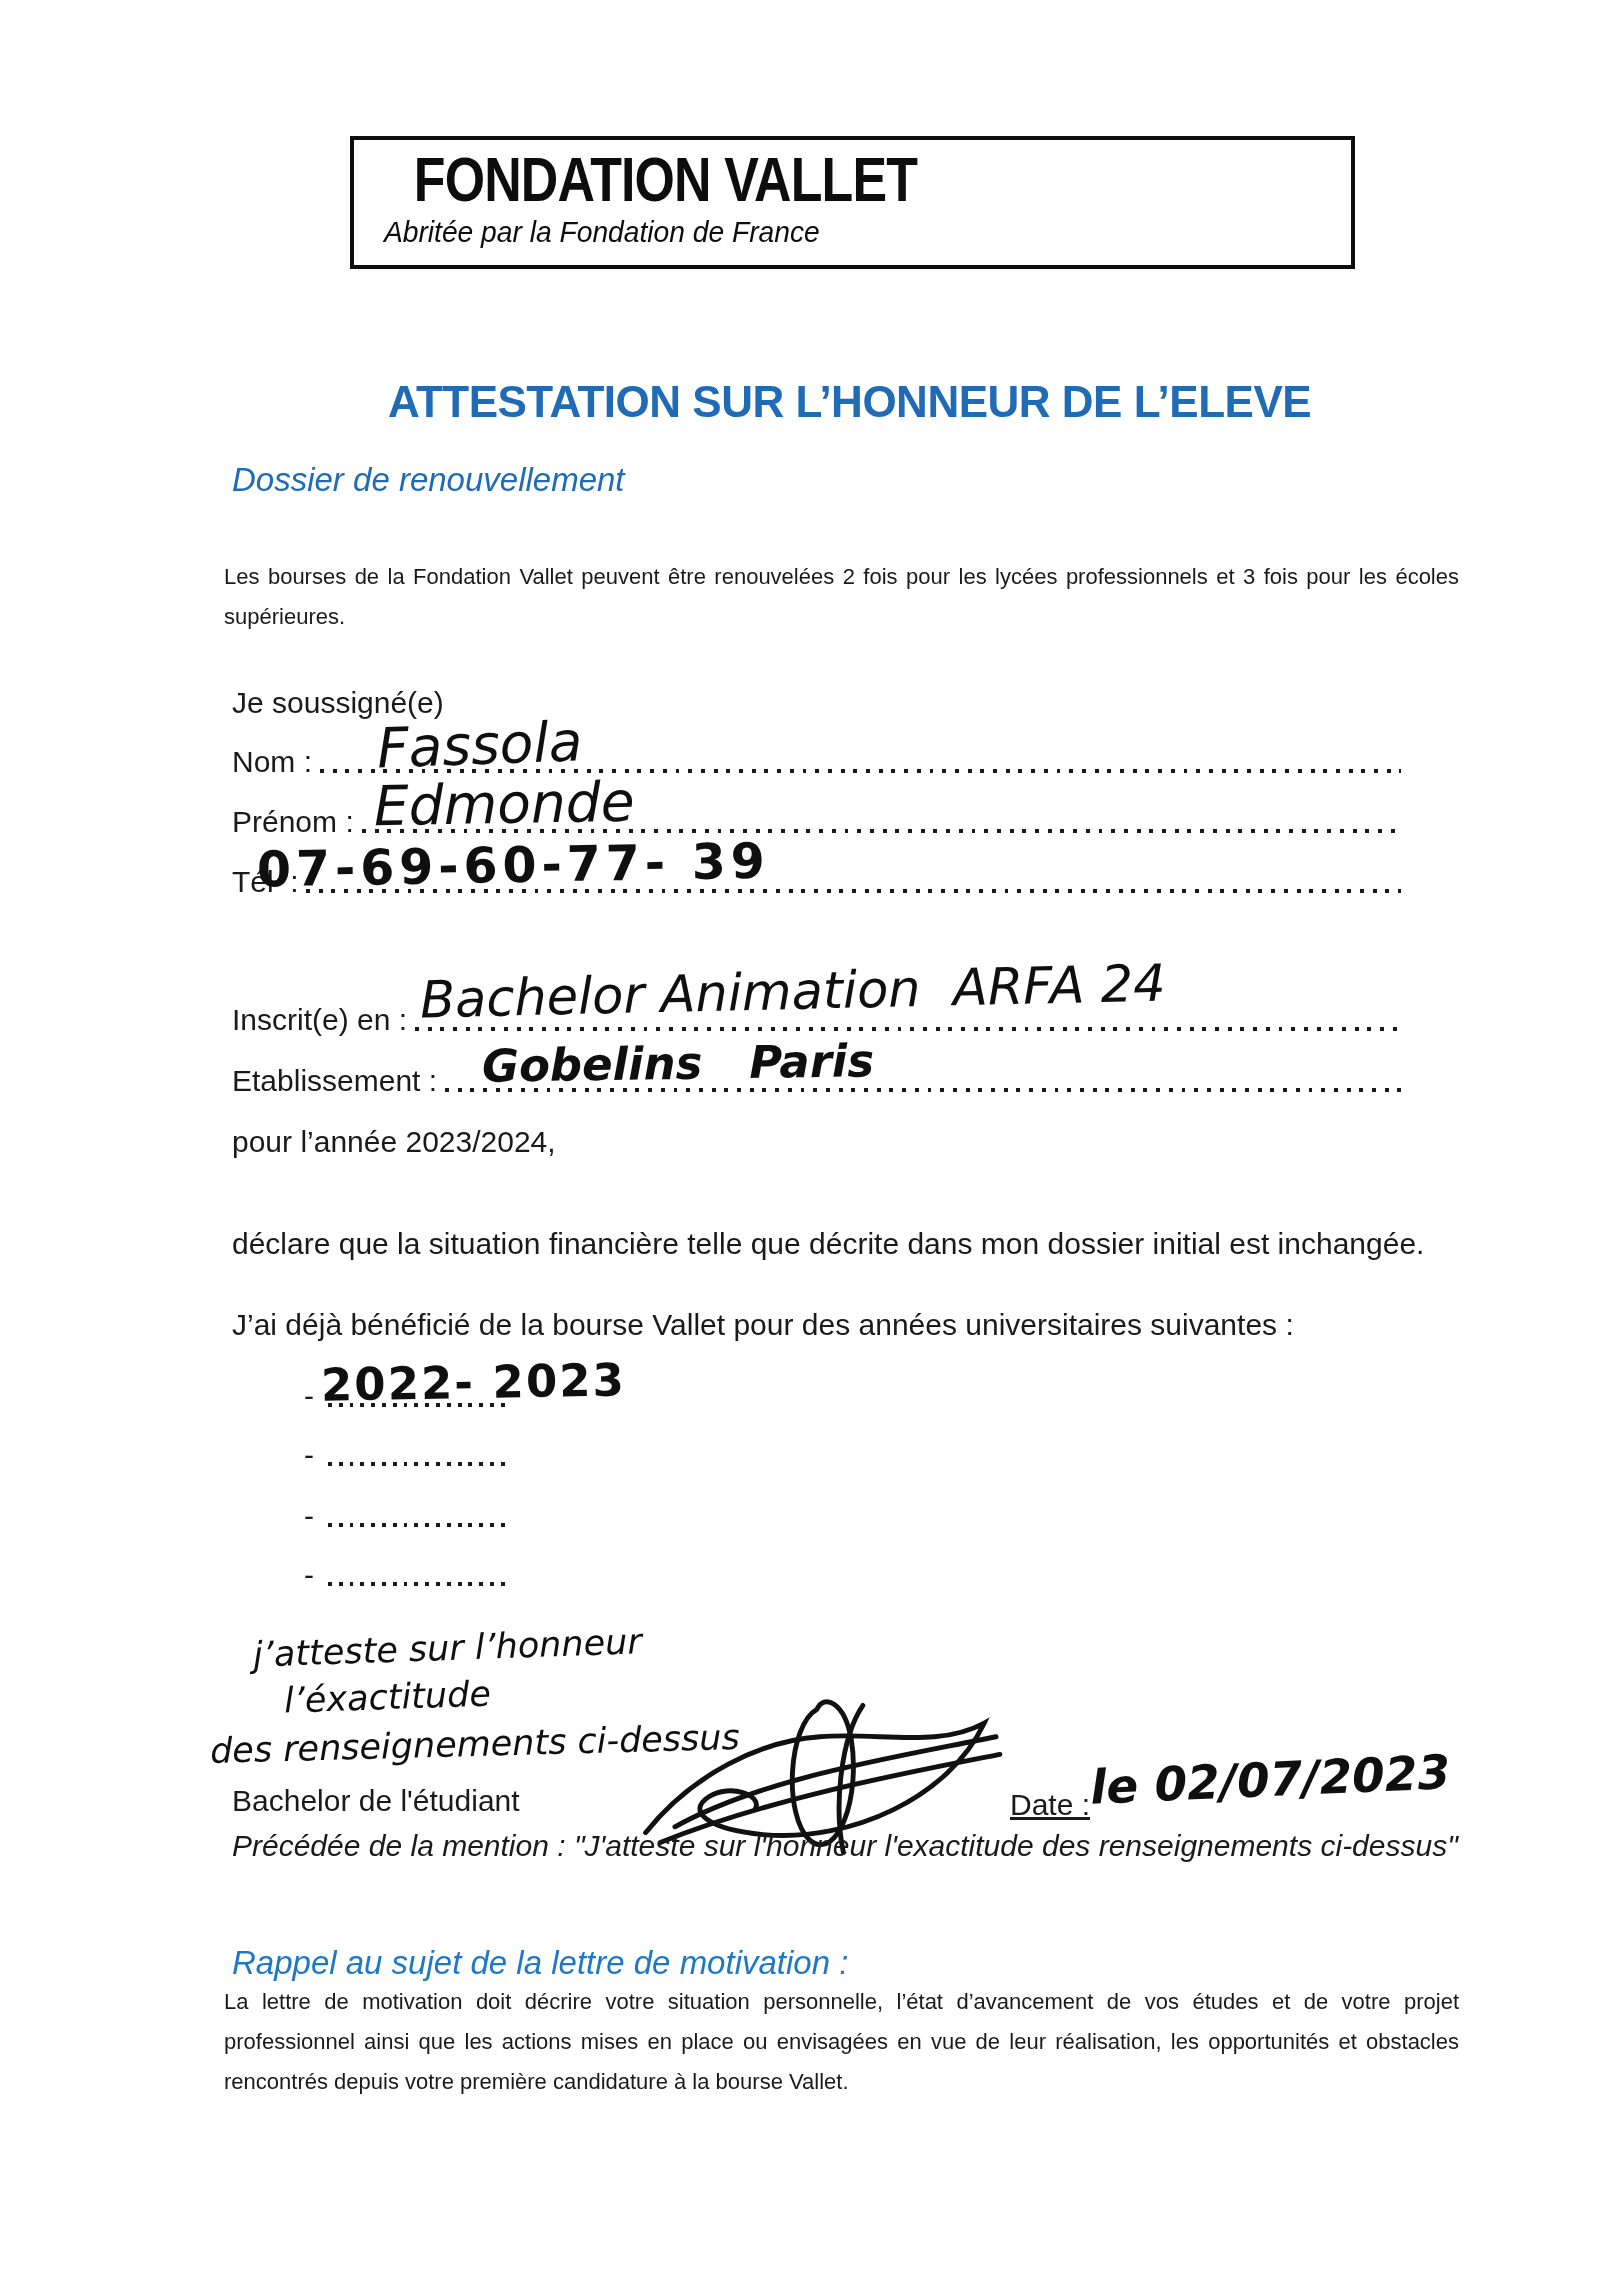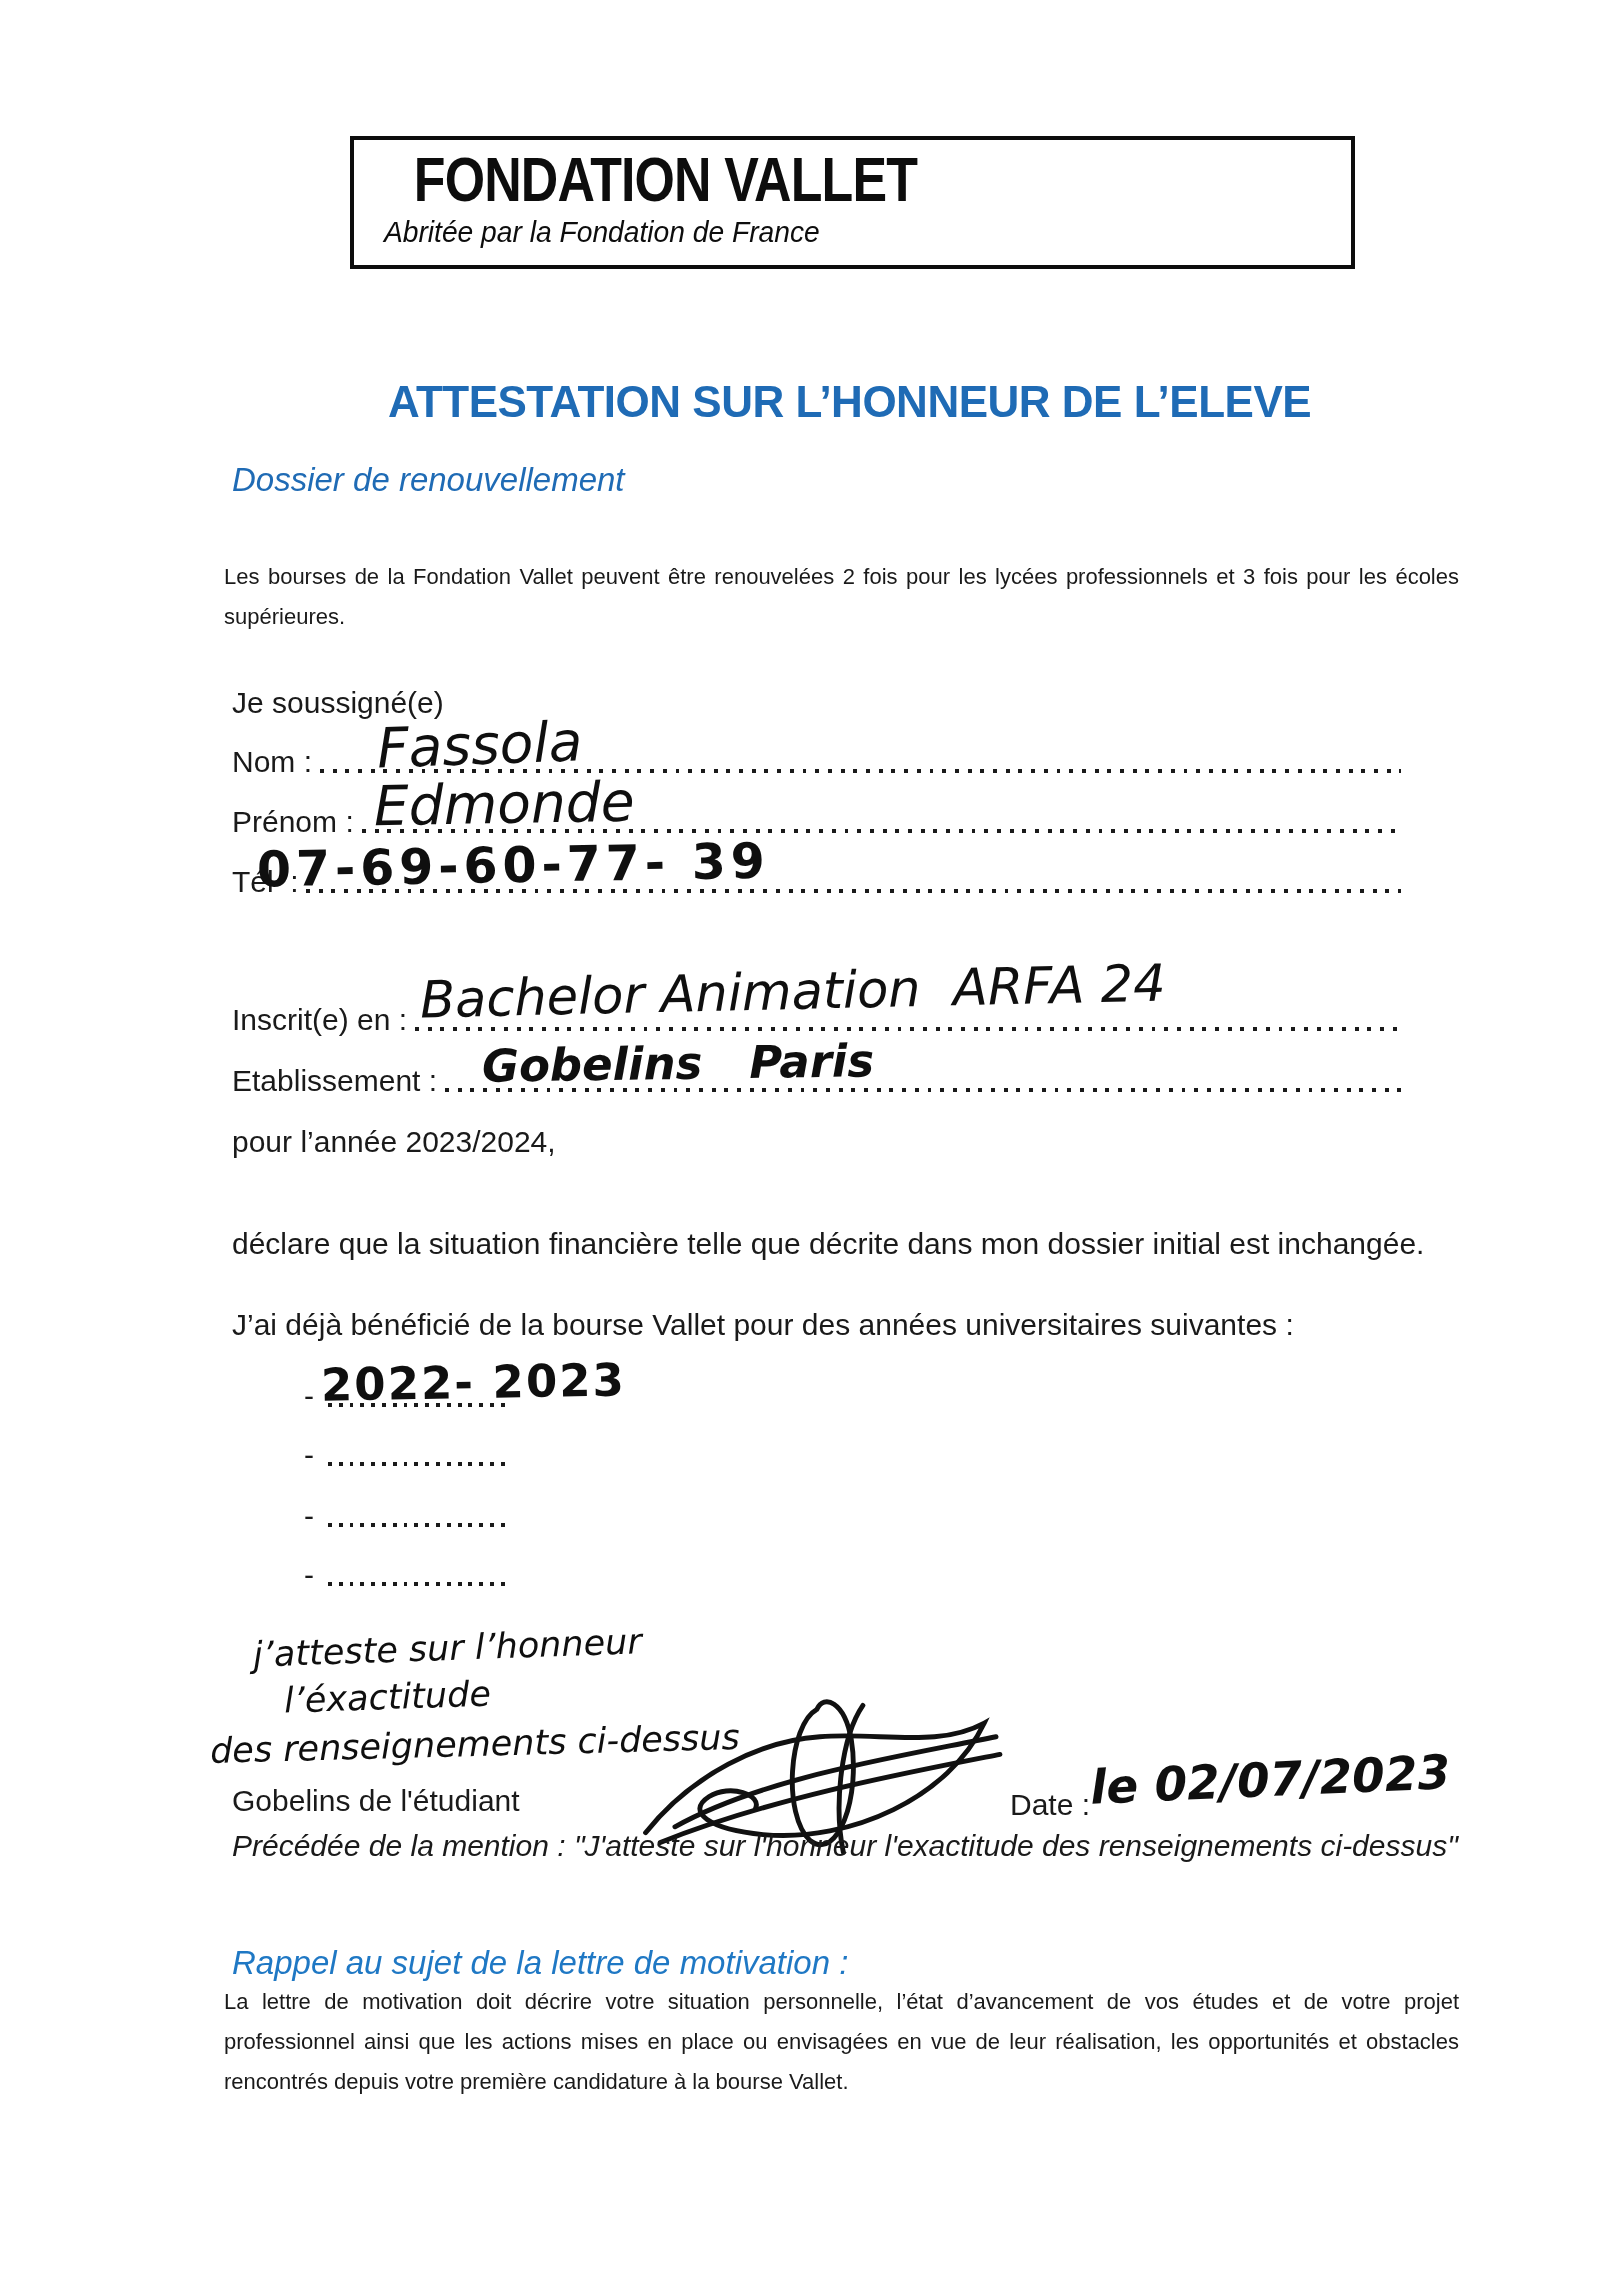--- a/index.html
+++ b/index.html
@@ -155,22 +155,22 @@
   <svg class="sig-svg" width="392" height="186" viewBox="0 0 400 190">
     <g fill="none" stroke="#111" stroke-width="5" stroke-linecap="round">
       <path d="M30,158 C78,98 148,64 208,60 C268,55 328,72 376,46 C340,122 240,168 150,160 C96,155 70,137 95,121 C116,108 150,119 142,134"></path>
       <path d="M205,32 C176,48 170,140 198,166 C226,188 250,122 240,62 C233,24 212,16 205,32"></path>
       <path d="M252,28 C230,60 222,130 232,178"></path>
       <path d="M60,152 C150,102 280,82 388,60"></path>
       <path d="M45,168 C160,122 300,96 392,78"></path>
     </g>
   </svg>
 
-  <div class="line" style="top:1784px;">Gobelins de l'étudiant</div>
-  <div class="line" style="left:1010px; top:1788px;">Date :</div>
+  <div class="line" style="top:1784px;">Bachelor de l'étudiant</div>
+  <div class="line" style="left:1010px; top:1788px;text-decoration:underline;">Date :</div>
   <div class="hw hw-date">le 02/07/2023</div>
 
   <div class="note">Précédée de la mention : "J'atteste sur l'honneur l'exactitude des renseignements ci-dessus"</div>
 
   <div class="rappel-heading" style="color:#1F78C4;font-style:italic;">Rappel au sujet de la lettre de motivation :</div>
   <div class="para" style="top:1982px;">La lettre de motivation doit décrire votre situation personnelle, l’état d’avancement de vos études et de votre projet professionnel ainsi que les actions mises en place ou envisagées en vue de leur réalisation, les opportunités et obstacles rencontrés depuis votre première candidature à la bourse Vallet.</div>
 
 </div>
 
 

